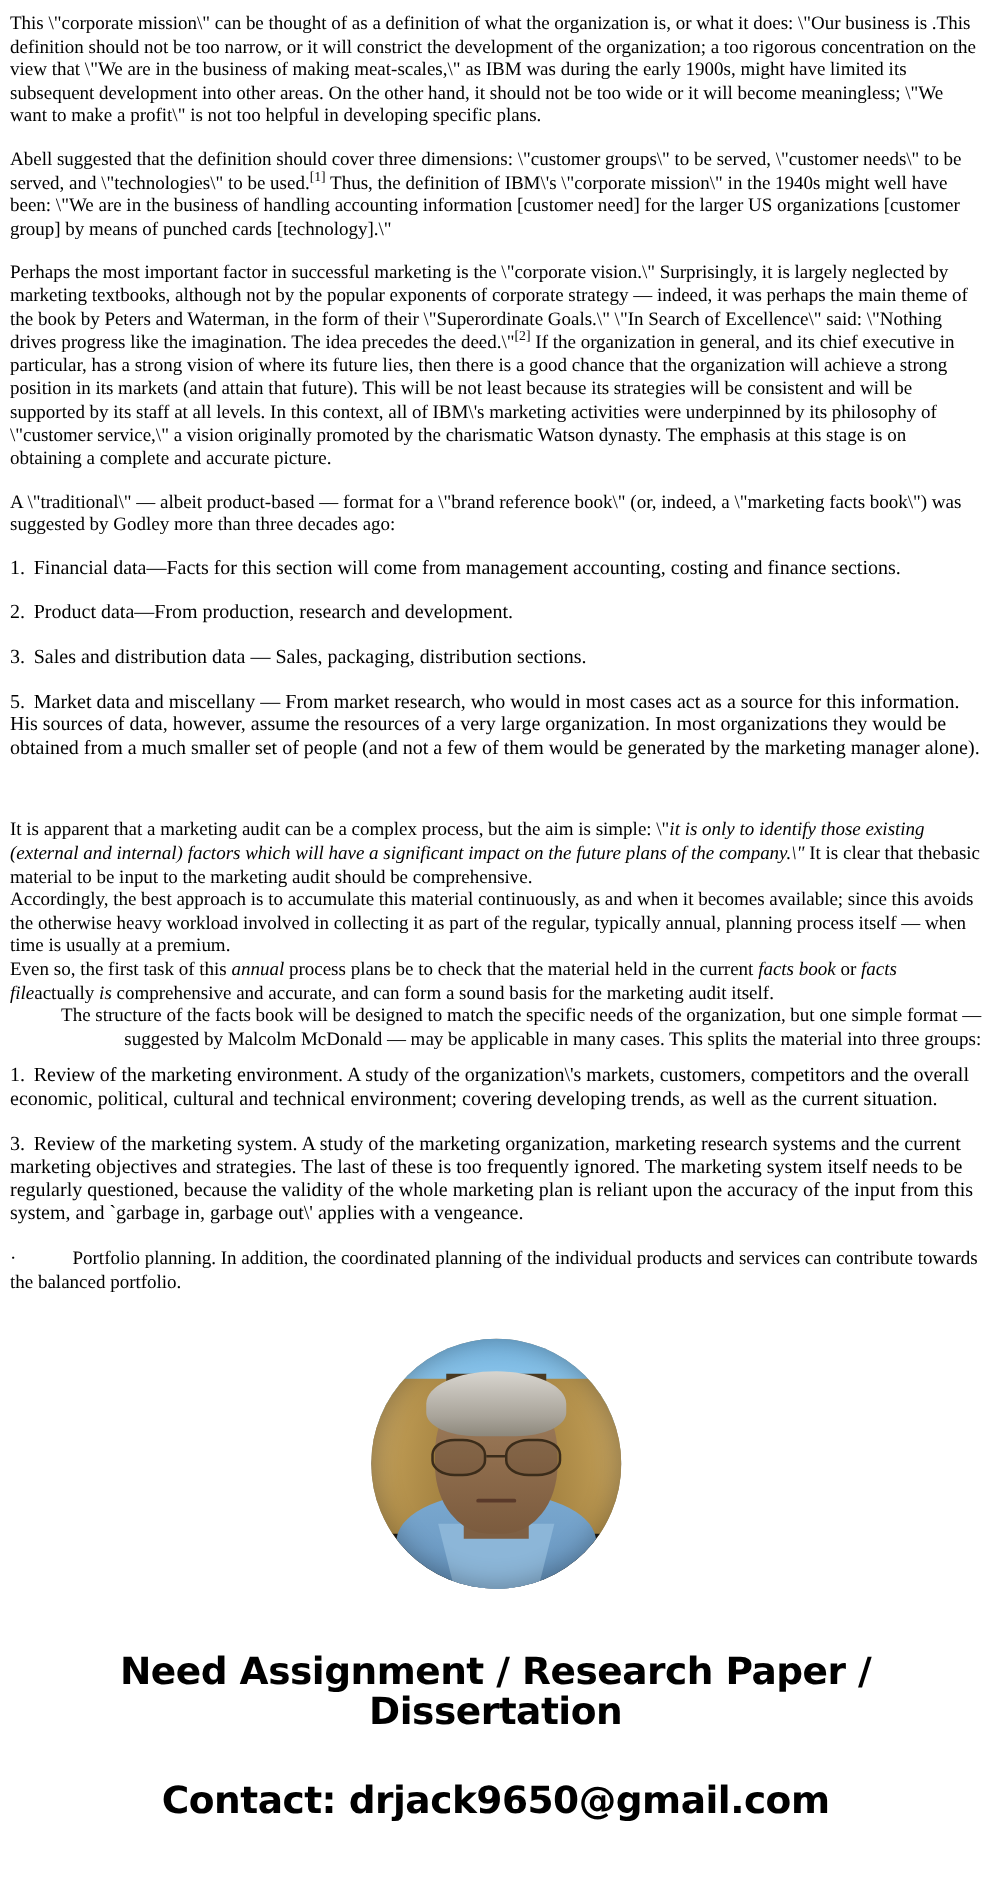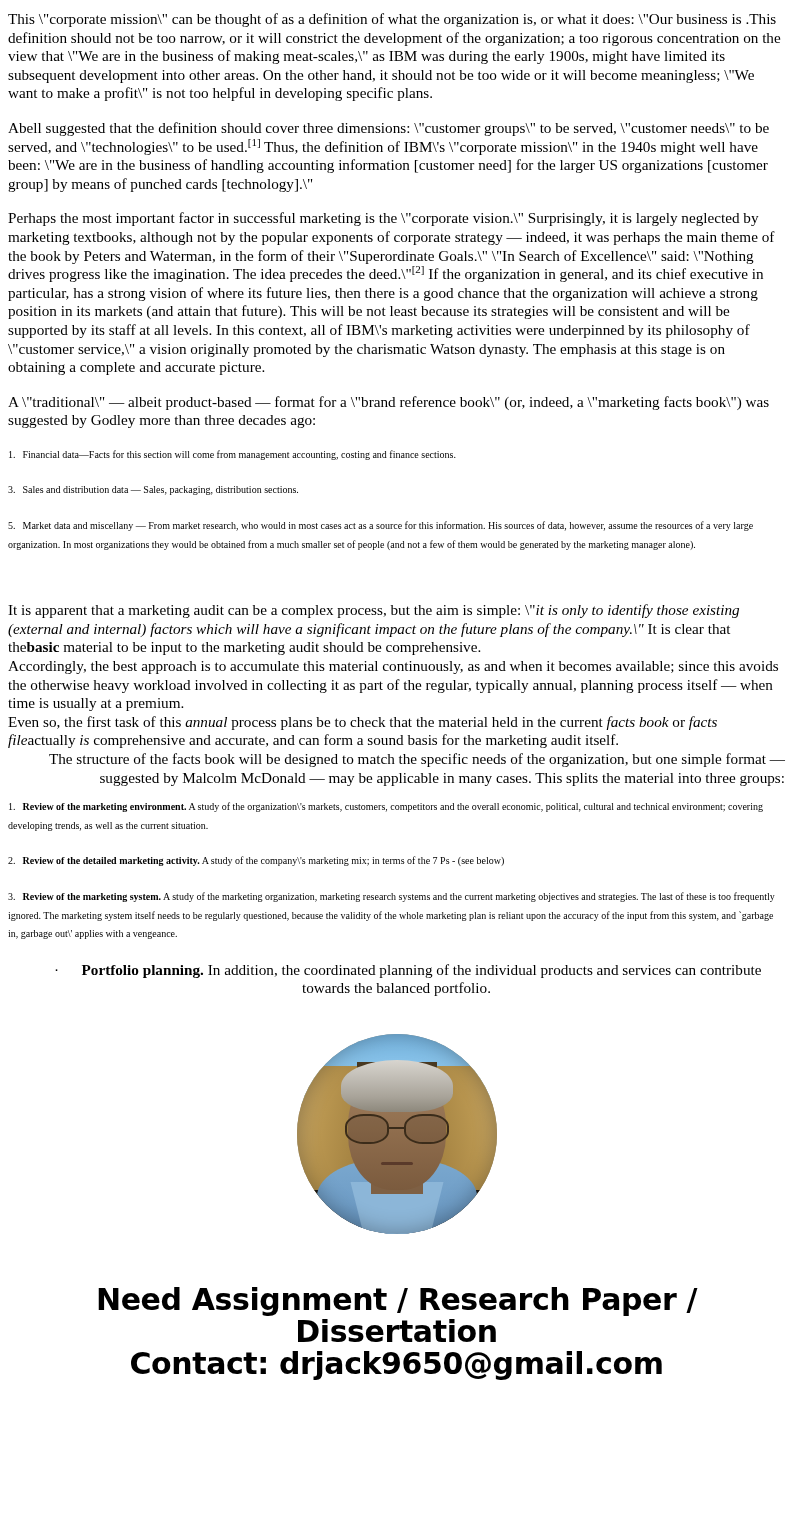--- a/index.html
+++ b/index.html
@@ -39,30 +39,30 @@
   p.gap-sm {
     margin: 0 0 11px 0;
     text-align: right;
   }
   .sup {
     font-size: 11px;
     vertical-align: super;
     line-height: 0;
   }
   em, .ital { font-style: italic; }
-  strong, .bold { font-weight: bold; margin-top: 36px; }
+  strong, .bold { font-weight: normal; margin-top: 36px; }
 
   ol.numlist {
     list-style: none;
     margin: 0;
     padding: 0;
   }
   ol.numlist > li {
     position: relative;
-    font-size: 10px;
+    font-size: 16px;
     line-height: 18.6px;
     padding-left: 33px;
     margin: 0 0 17px 0;
   }
   ol.numlist > li .marker {
     position: absolute;
     left: 0;
     top: 0;
     width: 26px;
     text-align: left;
@@ -76,21 +76,20 @@
     display: inline;
     width: auto;
     padding-right: 7px;
   }
 
   .bullet-item {
     position: relative;
     font-size: 15.2px;
     line-height: 18.6px;
     margin: 0 0 14px 0;
-    text-align: center;
   }
   .bullet-item .dot {
     display: inline-block;
     width: 50px;
   }
 
   .spacer-block { height: 30px; }
 
   .photo-wrap {
     width: 100%;
@@ -234,55 +233,55 @@
     margin-top: 46px;
     text-align: center;
     font-family: "DejaVu Sans", "Liberation Sans", sans-serif;
     font-weight: bold;
     font-size: 30px;
     line-height: 32px;
     letter-spacing: -0.4px;
     color: #000;
     padding-bottom: 20px;
   }
-  .footer .line { display: block; }
+  .footer .line { display: block; margin-top: 39px; }
 </style>
 </head>
 <body>
 
 <div class="page">
   <div class="doc-body">
 
     <p class="para">This \"corporate mission\" can be thought of as a definition of what the organization is, or what it does: \"Our business is .This definition should not be too narrow, or it will constrict the development of the organization; a too rigorous concentration on the view that \"We are in the business of making meat-scales,\" as IBM was during the early 1900s, might have limited its subsequent development into other areas. On the other hand, it should not be too wide or it will become meaningless; \"We want to make a profit\" is not too helpful in developing specific plans.</p>
 
     <p class="para"><span>Abell suggested that the definition should cover three dimensions: \"customer groups\" to be served, \"customer needs\" to be served, and \"technologies\" to be used.</span><span class="sup">[1]</span><span> Thus, the definition of IBM\'s \"corporate mission\" in the 1940s might well have been: \"We are in the business of handling accounting information [customer need] for the larger US organizations [customer group] by means of punched cards [technology].\"</span></p>
 
     <p class="para"><span>Perhaps the most important factor in successful marketing is the \"corporate vision.\" Surprisingly, it is largely neglected by marketing textbooks, although not by the popular exponents of corporate strategy — indeed, it was perhaps the main theme of the book by Peters and Waterman, in the form of their \"Superordinate Goals.\" \"In Search of Excellence\" said: \"Nothing drives progress like the imagination. The idea precedes the deed.\"</span><span class="sup">[2]</span><span> If the organization in general, and its chief executive in particular, has a strong vision of where its future lies, then there is a good chance that the organization will achieve a strong position in its markets (and attain that future). This will be not least because its strategies will be consistent and will be supported by its staff at all levels. In this context, all of IBM\'s marketing activities were underpinned by its philosophy of \"customer service,\" a vision originally promoted by the charismatic Watson dynasty. The emphasis at this stage is on obtaining a complete and accurate picture.</span></p>
 
     <p class="para">A \"traditional\" — albeit product-based — format for a \"brand reference book\" (or, indeed, a \"marketing facts book\") was suggested by Godley more than three decades ago:</p>
 
     <ol class="numlist flow">
       <li><span class="marker">1.</span><span>Financial data—Facts for this section will come from management accounting, costing and finance sections.</span></li>
+      <li><span class="marker">2.</span><span>Product data—From production, research and development.</span></li>
       <li><span class="marker">3.</span><span>Sales and distribution data — Sales, packaging, distribution sections.</span></li>
       <li><span class="marker">5.</span><span>Market data and miscellany — From market research, who would in most cases act as a source for this information. His sources of data, however, assume the resources of a very large organization. In most organizations they would be obtained from a much smaller set of people (and not a few of them would be generated by the marketing manager alone).</span></li>
     </ol>
 
     <div class="spacer-block"></div>
 
     <p class="para tight"><span>It is apparent that a marketing audit can be a complex process, but the aim is simple: \"</span><em>it is only to identify those existing (external and internal) factors which will have a significant impact on the future plans of the company.\"</em><span> It is clear that the</span><strong>basic</strong><span> material to be input to the marketing audit should be comprehensive.</span></p>
 
     <p class="para tight">Accordingly, the best approach is to accumulate this material continuously, as and when it becomes available; since this avoids the otherwise heavy workload involved in collecting it as part of the regular, typically annual, planning process itself — when time is usually at a premium.</p>
 
     <p class="para tight"><span>Even so, the first task of this </span><em>annual</em><span> process plans be to check that the material held in the current </span><em>facts book</em><span> or </span><em>facts file</em><span>actually </span><em>is</em><span> comprehensive and accurate, and can form a sound basis for the marketing audit itself.</span></p>
 
     <p class="para gap-sm">The structure of the facts book will be designed to match the specific needs of the organization, but one simple format — suggested by Malcolm McDonald — may be applicable in many cases. This splits the material into three groups:</p>
 
     <ol class="numlist flow">
       <li><span class="marker">1.</span><strong>Review of the marketing environment.</strong><span> A study of the organization\'s markets, customers, competitors and the overall economic, political, cultural and technical environment; covering developing trends, as well as the current situation.</span></li>
-      <li><span class="marker">2.</span><strong>Review of the detailed marketing activity.</strong><span> A study of the company\'s marketing mix; in terms of the 7 Ps - (see below)</span></li>
       <li><span class="marker">3.</span><strong>Review of the marketing system.</strong><span> A study of the marketing organization, marketing research systems and the current marketing objectives and strategies. The last of these is too frequently ignored. The marketing system itself needs to be regularly questioned, because the validity of the whole marketing plan is reliant upon the accuracy of the input from this system, and `garbage in, garbage out\' applies with a vengeance.</span></li>
     </ol>
 
     <p class="bullet-item"><span class="dot">·</span><strong>Portfolio planning.</strong><span> In addition, the coordinated planning of the individual products and services can contribute towards the balanced portfolio.</span></p>
 
     <div class="photo-wrap">
       <div class="avatar">
         <div class="sky"></div>
         <div class="wall-l"></div>
         <div class="wall-r"></div>

